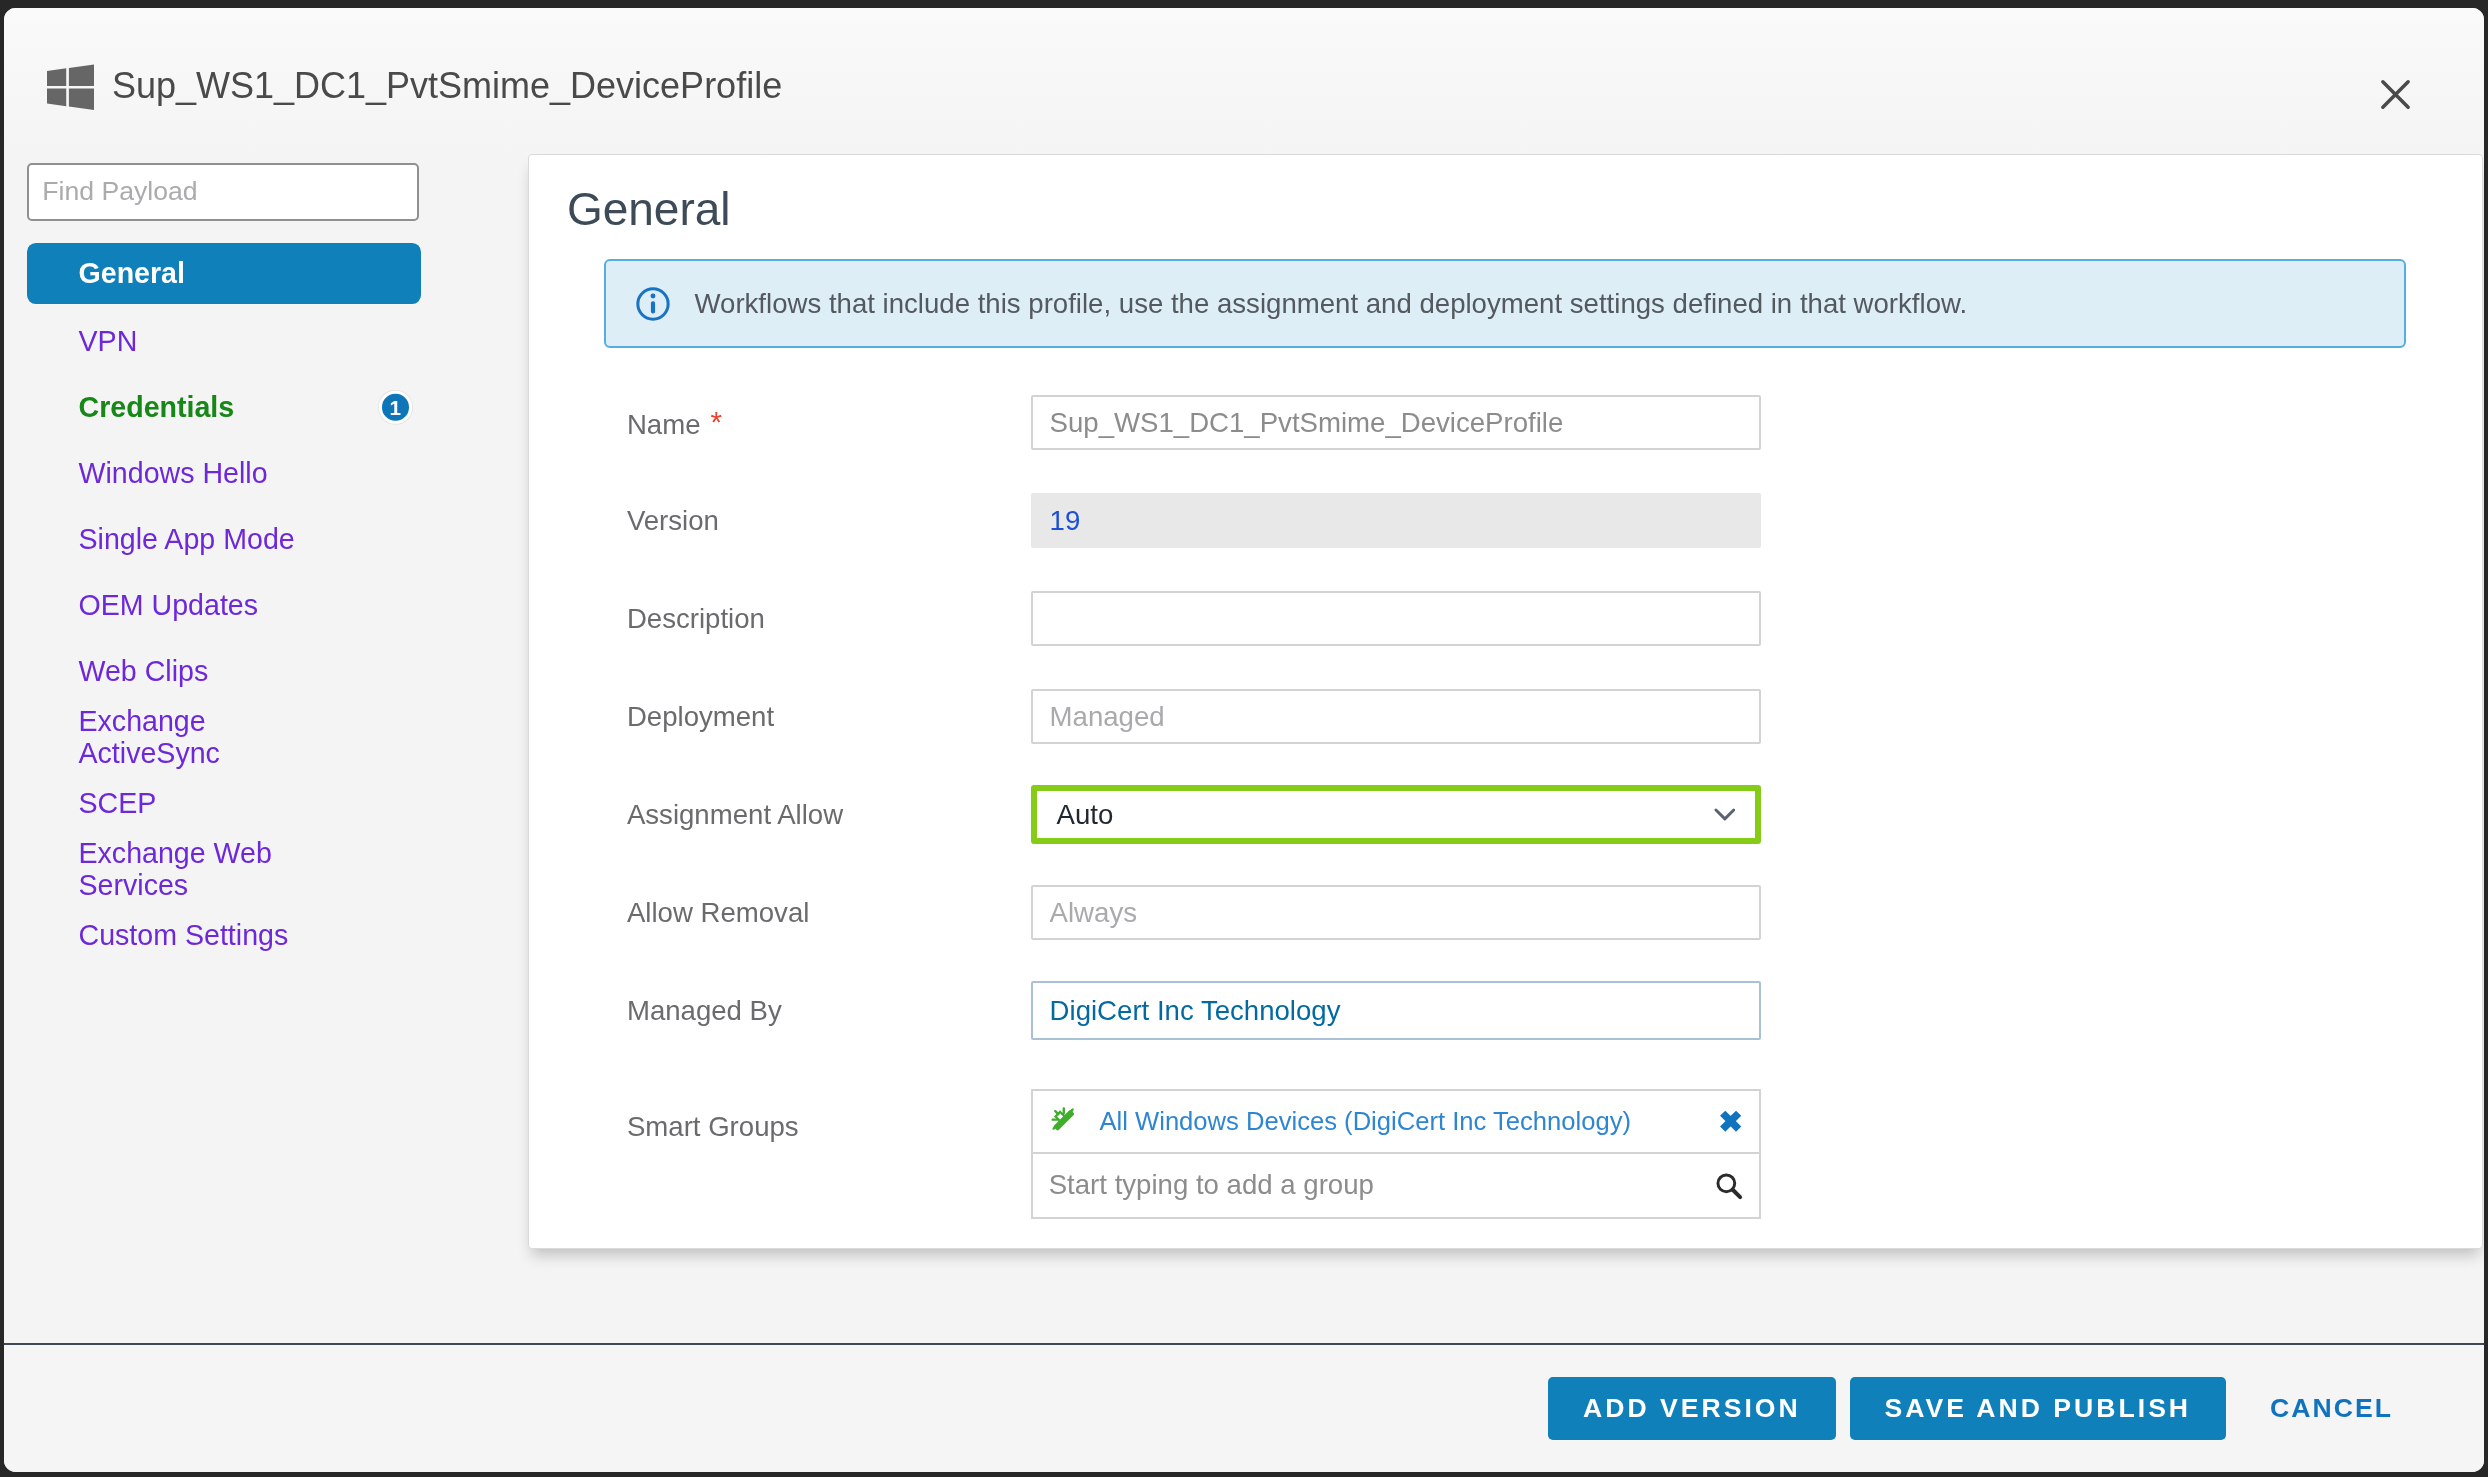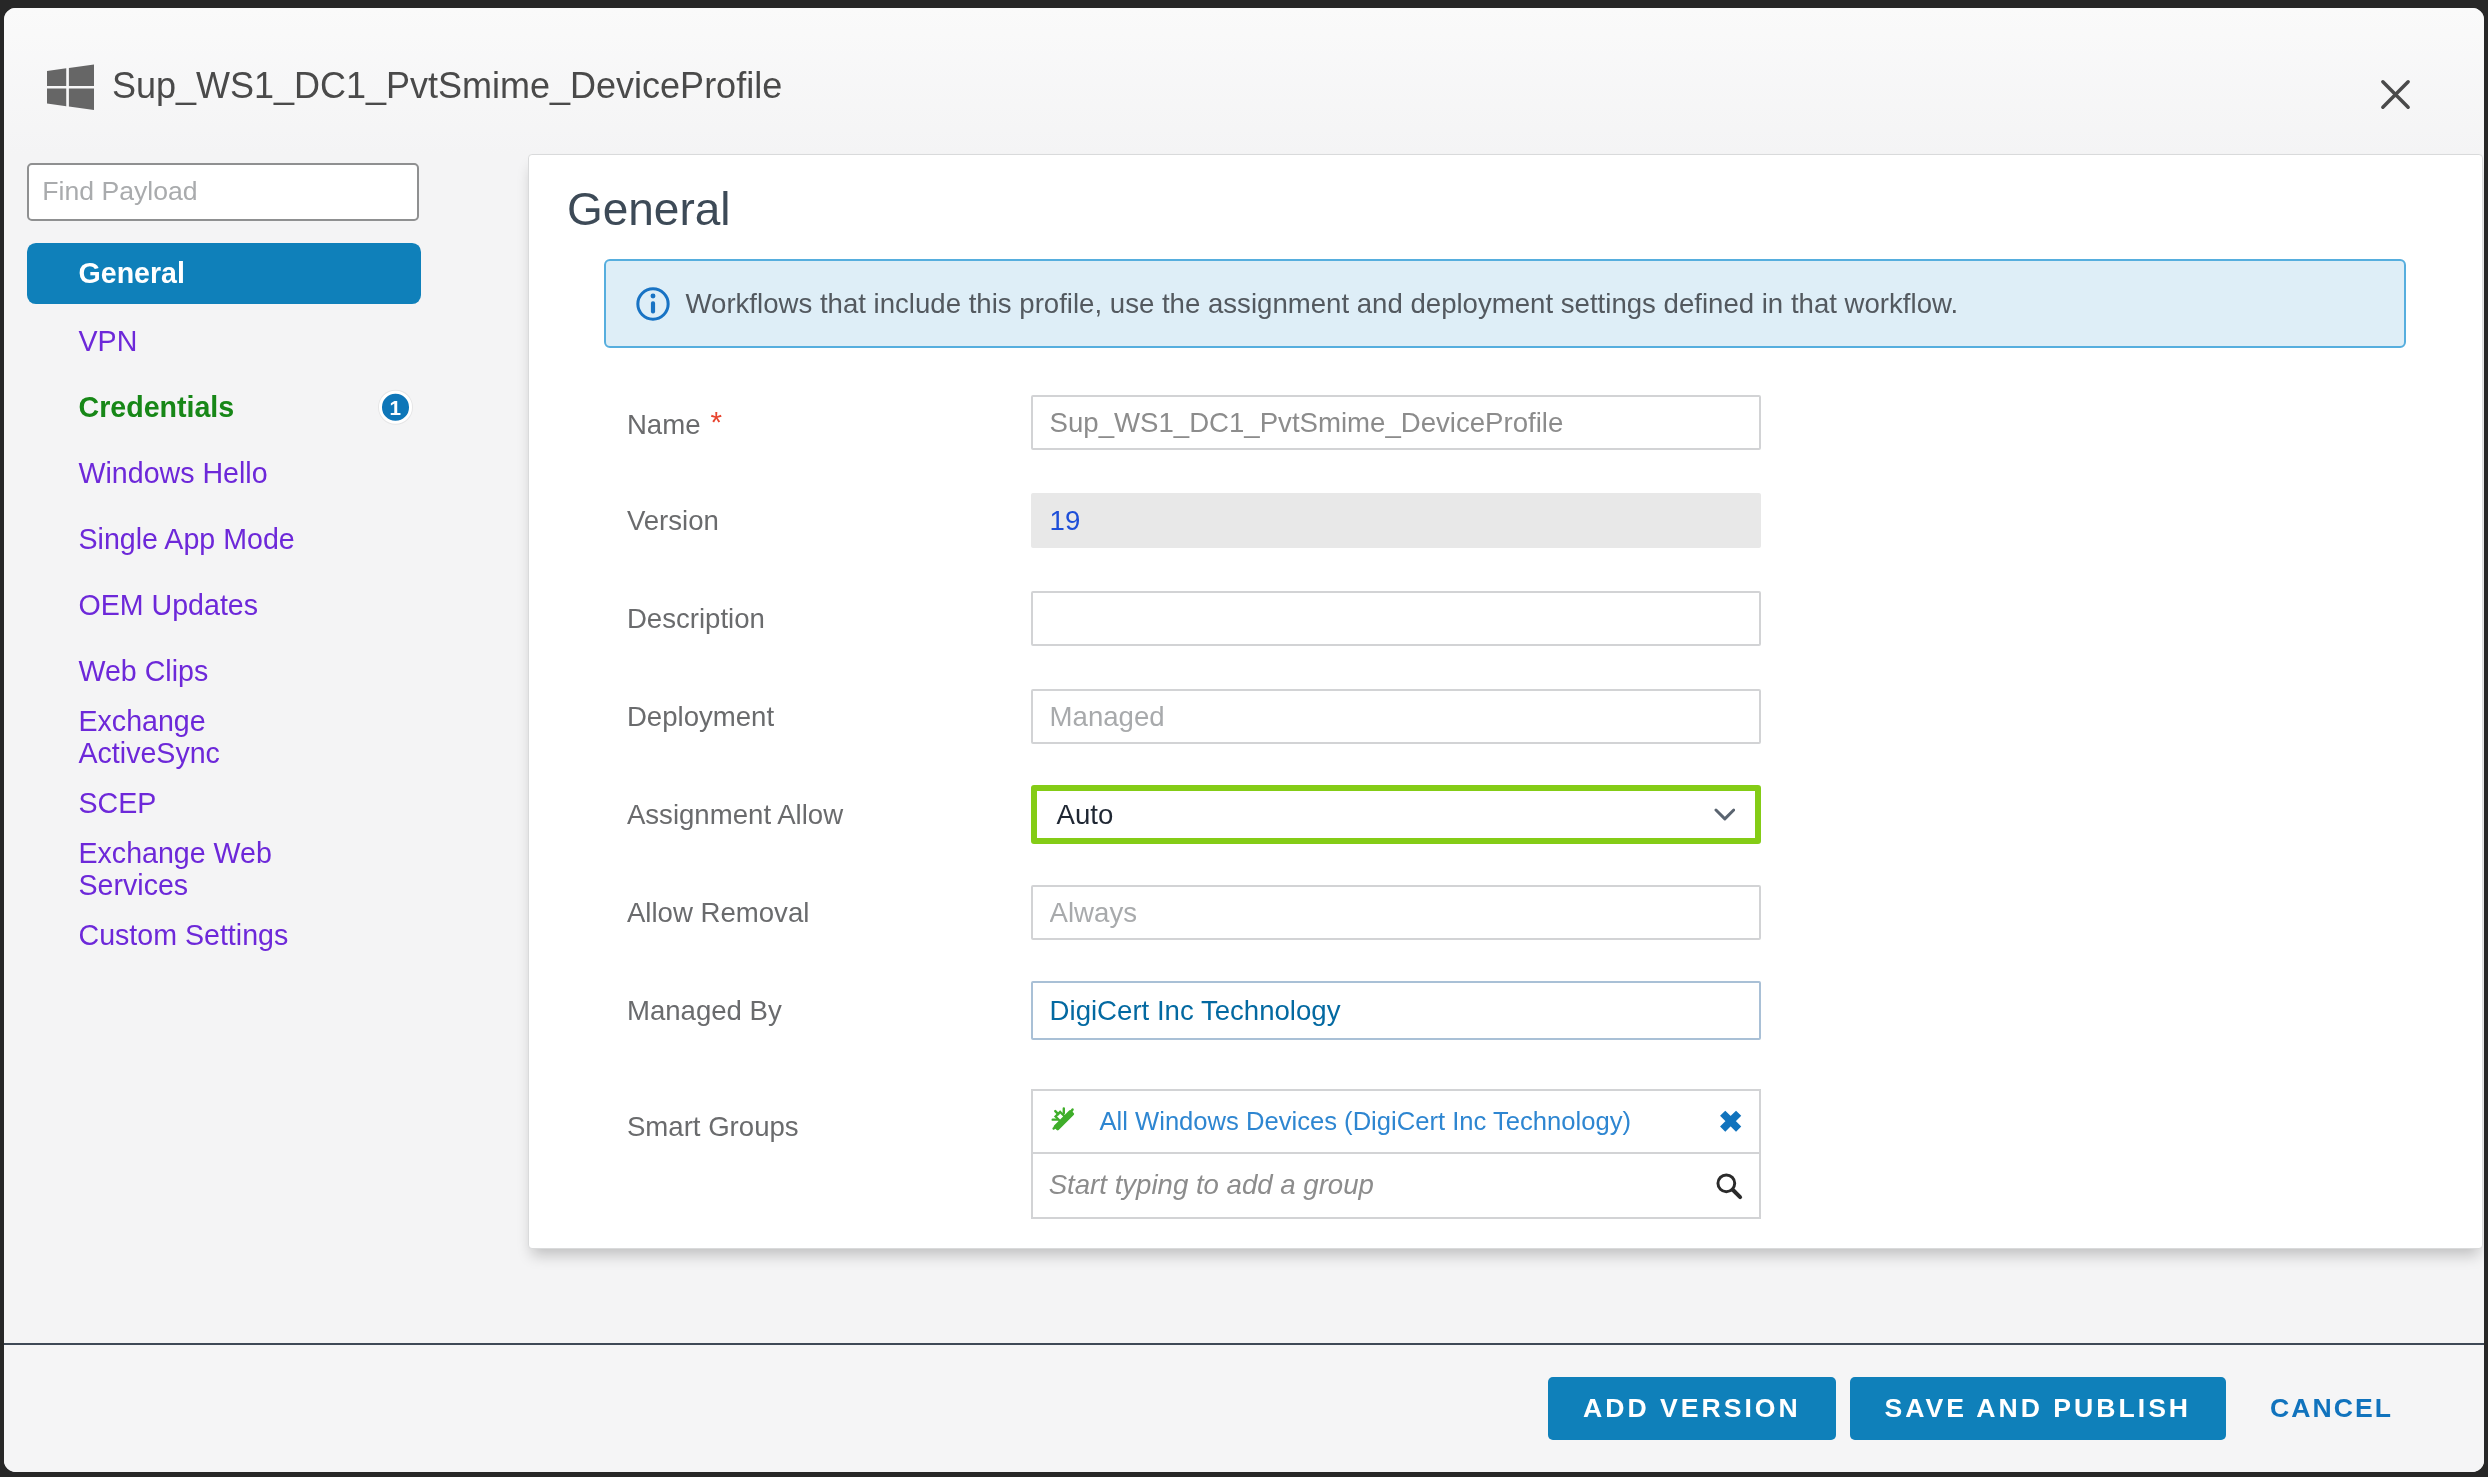--- a/index.html
+++ b/index.html
@@ -68,21 +68,21 @@
     border:1px solid #d9dadb; border-radius:3.9px;
     box-shadow:0 9.9px 13.8px -3.9px rgba(0,0,0,0.22);
     padding:29.6px 0 0 38px;
   }
   .card h1 {
     font-size:46px; font-weight:400; color:#3d4a57; line-height:51px;
   }
   .info-banner {
     margin:23.6px 0 0 37px; width:1802px; height:89px;
     background:#deeef7; border:2px solid #56aede; border-radius:5.9px;
-    display:flex; align-items:center; padding:0 29.6px; gap:14px;
+    display:flex; align-items:center; padding:0 29.6px; gap:23px;
   }
   .info-banner p { font-size:27.6px; color:#53595f; }
   
   .form { margin:47px 0 0 60px; }
   .form-row { display:flex; align-items:center; height:55px; margin-bottom:43px; }
   .form-row.tall { height:auto; align-items:flex-start; margin-bottom:0; }
   .f-label { width:404px; flex:none; font-size:27.6px; color:#6a6b6d; }
   .f-label .req { color:#e8442e; margin-left:9.9px; font-size:29.6px; vertical-align:2px; }
   .f-label.sg { margin-top:29.6px; }
   .ctl { width:730px; height:55px; font-size:27.6px; font-family:"Liberation Sans", sans-serif; }
@@ -107,21 +107,20 @@
   }
   .sg-chip a { font-size:25.6px; color:#2e86d1; text-decoration:none; flex:1; }
   .sg-remove { color:#1173bd; font-size:29.6px; font-weight:700; cursor:pointer; line-height:1; }
   .sg-search {
     height:65px; border:2px solid #d2d3d5; border-top:none; background:#fff;
     display:flex; align-items:center; padding:0 15.8px;
   }
   .sg-search input {
     flex:1; border:none; outline:none; font-size:27.6px; color:#4a4a4a;
     font-family:"Liberation Sans", sans-serif;
-    font-style:italic;
   }
   .sg-search input::placeholder { color:#8c8c8c; }
   
   .dlg-footer {
     position:absolute; left:0; right:0; bottom:0; height:129px;
     background:#f5f5f6; border-top:2px solid #3f4956;
     display:flex; align-items:center; justify-content:flex-end;
     padding-right:91px;
   }
   .btn {

